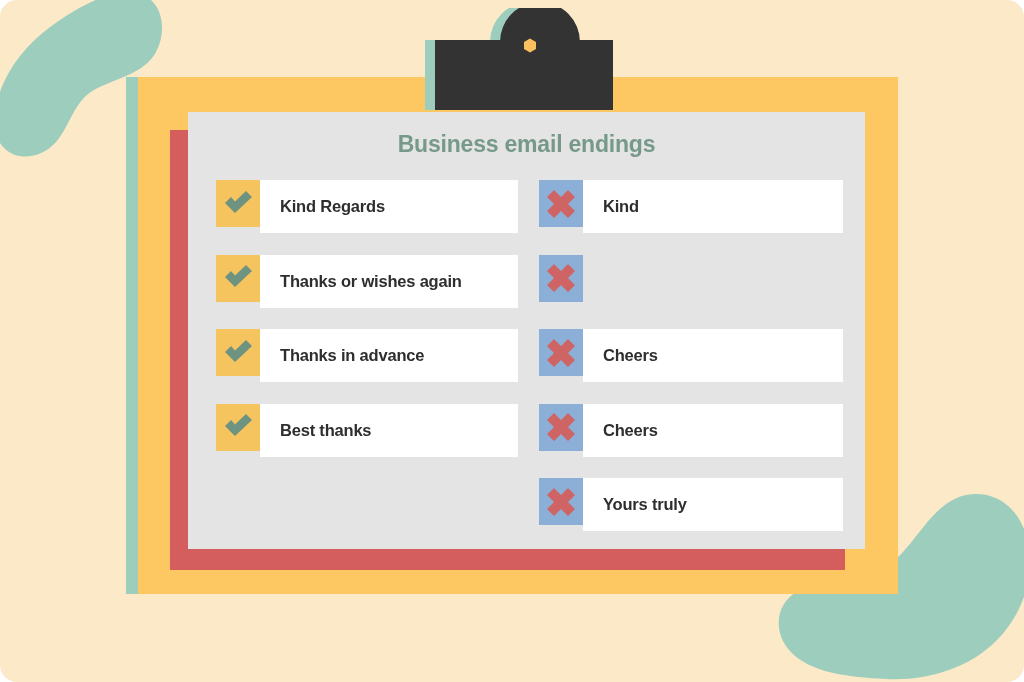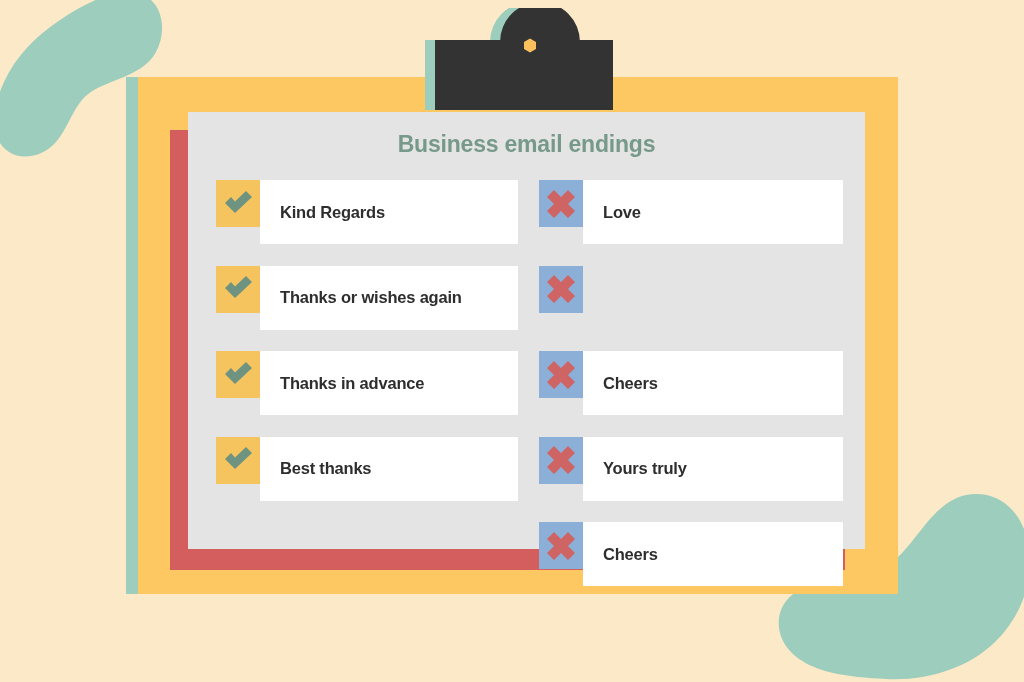--- a/index.html
+++ b/index.html
@@ -12,20 +12,21 @@
     overflow: hidden;
     font-family: "Liberation Sans", sans-serif;
   }
 
   #stage {
     position: relative;
     width: 1024px;
     height: 682px;
     background: #fce9c8;
     overflow: hidden;
+    border-radius: 17px;
   }
 
   
   .blob {
     position: absolute;
     pointer-events: none;
   }
   #blob-topleft {
     left: -10px;
     top: -14px;
@@ -101,21 +102,21 @@
     position: absolute;
     top: 180px;
   }
   #column-approved { left: 216px; width: 302px; }
   #column-avoid    { left: 539px; width: 304px; }
 
   .row {
     position: relative;
     display: flex;
     align-items: stretch;
-    height: 64px;
+    height: 53px;
     margin-bottom: 21.5px;
   }
 
   .icon-box {
     flex: 0 0 44px;
     width: 44px;
     height: 47px;
     display: flex;
     align-items: center;
     justify-content: center;
@@ -235,21 +236,21 @@
 
   <div class="column" id="column-avoid">
 
     <div class="row">
       <div class="icon-box bad">
         <svg width="30" height="30" viewBox="0 0 30 30" xmlns="http://www.w3.org/2000/svg">
           <polygon points="8,1 15,8 22,1 29,8 22,15 29,22 22,29 15,22 8,29 1,22 8,15 1,8" fill="#cf6464"></polygon>
         </svg>
       </div>
       <div class="label-card">
-        <span>Love</span>
+        <span>Kind</span>
       </div>
     </div>
 
     <div class="row">
       <div class="icon-box bad">
         <svg width="30" height="30" viewBox="0 0 30 30" xmlns="http://www.w3.org/2000/svg">
           <polygon points="8,1 15,8 22,1 29,8 22,15 29,22 22,29 15,22 8,29 1,22 8,15 1,8" fill="#cf6464"></polygon>
         </svg>
       </div>
     </div>
@@ -265,30 +266,30 @@
       </div>
     </div>
 
     <div class="row">
       <div class="icon-box bad">
         <svg width="30" height="30" viewBox="0 0 30 30" xmlns="http://www.w3.org/2000/svg">
           <polygon points="8,1 15,8 22,1 29,8 22,15 29,22 22,29 15,22 8,29 1,22 8,15 1,8" fill="#cf6464"></polygon>
         </svg>
       </div>
       <div class="label-card">
+        <span>Cheers</span>
+      </div>
+    </div>
+
+    <div class="row">
+      <div class="icon-box bad">
+        <svg width="30" height="30" viewBox="0 0 30 30" xmlns="http://www.w3.org/2000/svg">
+          <polygon points="8,1 15,8 22,1 29,8 22,15 29,22 22,29 15,22 8,29 1,22 8,15 1,8" fill="#cf6464"></polygon>
+        </svg>
+      </div>
+      <div class="label-card">
         <span>Yours truly</span>
       </div>
     </div>
 
-    <div class="row">
-      <div class="icon-box bad">
-        <svg width="30" height="30" viewBox="0 0 30 30" xmlns="http://www.w3.org/2000/svg">
-          <polygon points="8,1 15,8 22,1 29,8 22,15 29,22 22,29 15,22 8,29 1,22 8,15 1,8" fill="#cf6464"></polygon>
-        </svg>
-      </div>
-      <div class="label-card">
-        <span>Cheers</span>
-      </div>
-    </div>
-
   </div>
 
 </div>
 
 </body></html>

